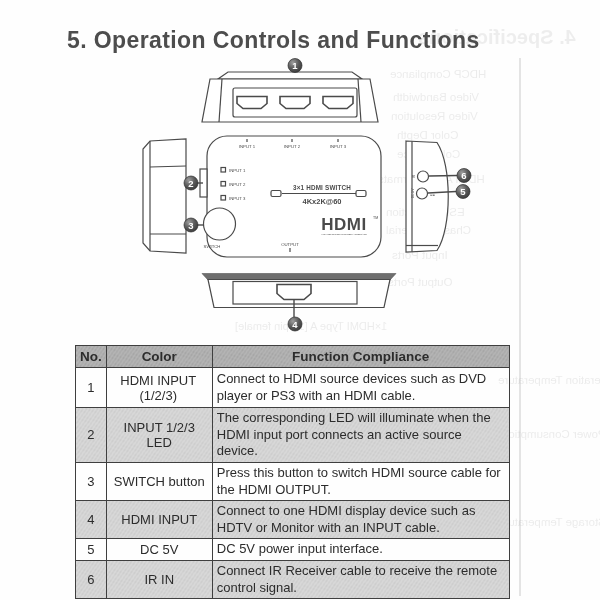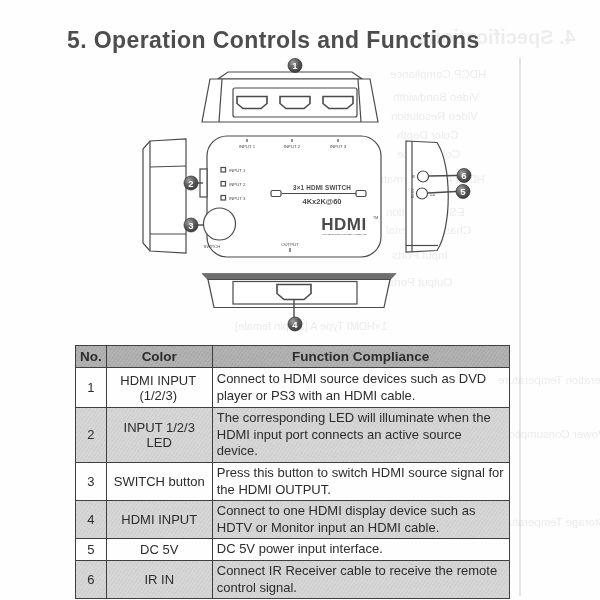--- a/index.html
+++ b/index.html
@@ -211,26 +211,26 @@
         <td class="cell-desc">Connect to HDMI source devices such as DVD player or PS3 with an HDMI cable.</td>
       </tr>
       <tr class="row-shade" style="height:36px">
         <td class="cell-no">2</td>
         <td class="cell-name">INPUT 1/2/3 LED</td>
         <td class="cell-desc">The corresponding LED will illuminate when the HDMI input port connects an active source device.</td>
       </tr>
       <tr style="height:37px">
         <td class="cell-no">3</td>
         <td class="cell-name">SWITCH button</td>
-        <td class="cell-desc">Press this button to switch HDMI source signal for the HDMI OUTPUT.</td>
+        <td class="cell-desc">Press this button to switch HDMI source cable for the HDMI OUTPUT.</td>
       </tr>
       <tr class="row-shade" style="height:36px">
         <td class="cell-no">4</td>
         <td class="cell-name">HDMI INPUT</td>
-        <td class="cell-desc">Connect to one HDMI display device such as HDTV or Monitor input an HDMI cable.</td>
+        <td class="cell-desc">Connect to one HDMI display device such as HDTV or Monitor with an INPUT cable.</td>
       </tr>
       <tr style="height:21px">
         <td class="cell-no">5</td>
         <td class="cell-name">DC 5V</td>
         <td class="cell-desc">DC 5V power input interface.</td>
       </tr>
       <tr class="row-shade" style="height:35px">
         <td class="cell-no">6</td>
         <td class="cell-name">IR IN</td>
         <td class="cell-desc">Connect IR Receiver cable to receive the remote control signal.</td>

